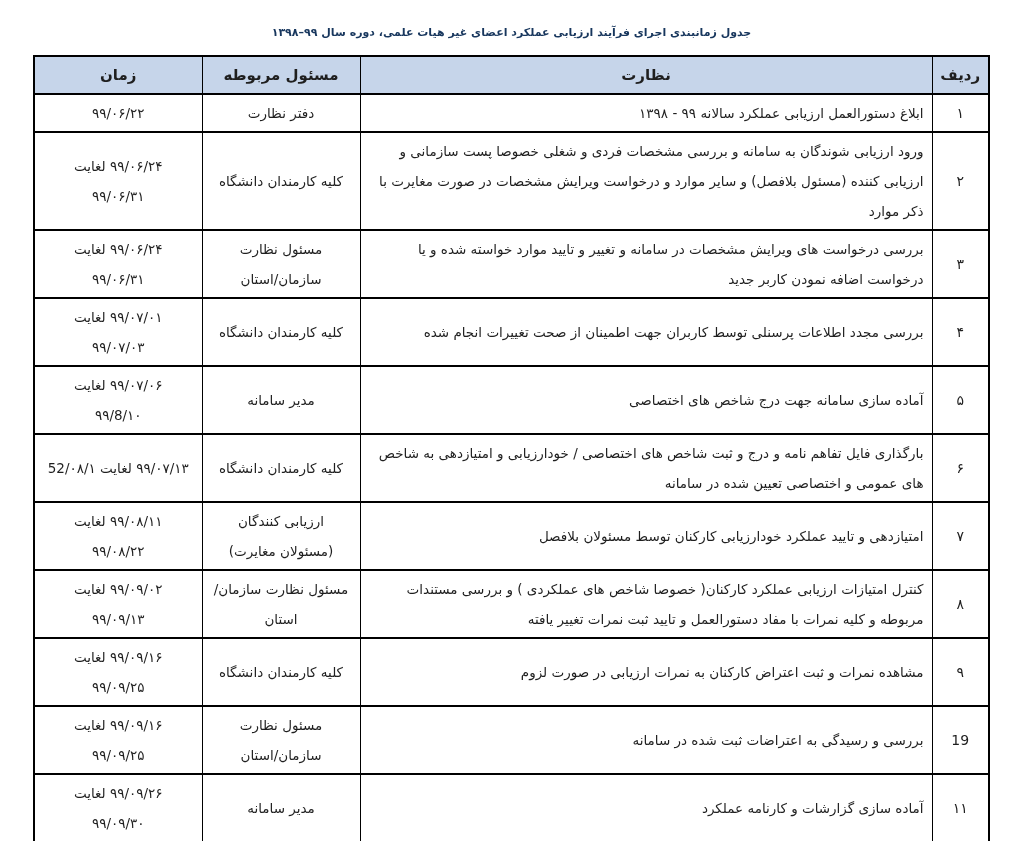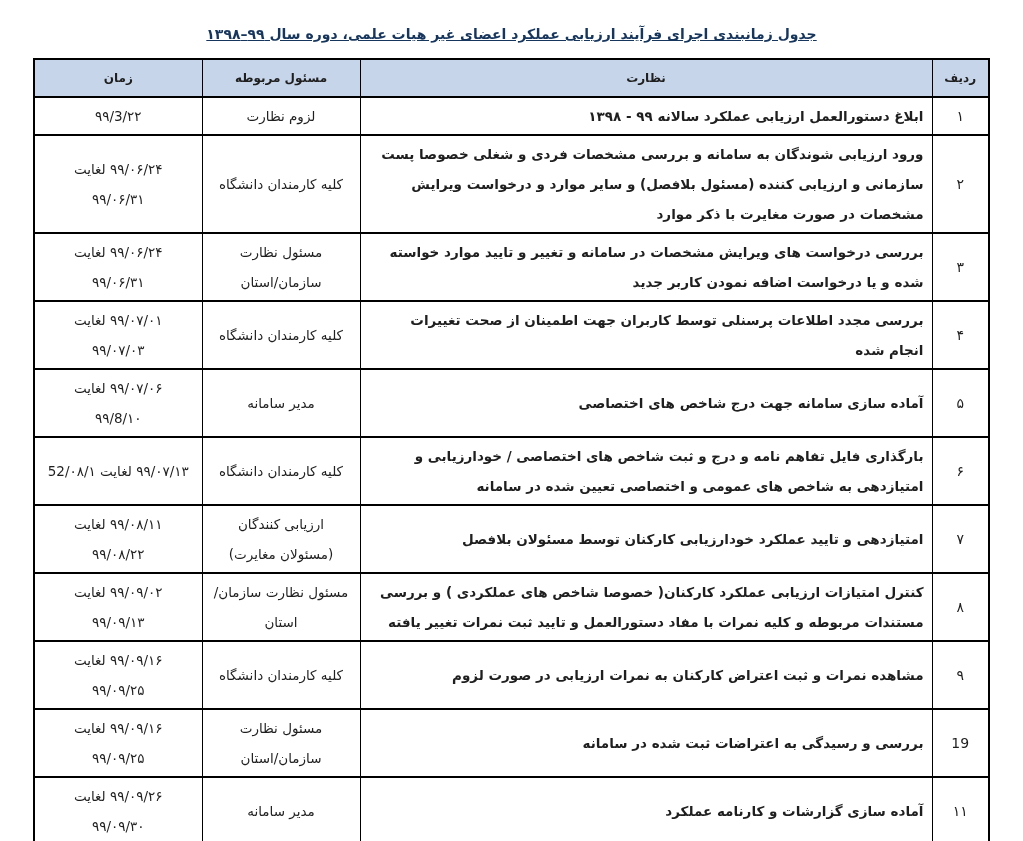--- a/index.html
+++ b/index.html
@@ -12,25 +12,24 @@
   html,body{width:1023px;height:841px;background:#ffffff;overflow:hidden;}
   body{
     font-family:"DejaVu Sans", sans-serif;
     direction:rtl;
     color:var(--text-color);
   }
   .doc{padding:24px 33px 0 33px;}
   .doc-title{
     text-align:center;
     color:var(--title-color);
-    font-size:14px;
+    font-size:11px;
     font-weight:bold;
     margin:2px 0 16px 0;
     letter-spacing:0;
-    text-decoration:underline;
   }
   .table-wrap{
     border-bottom:1px solid var(--border-color);
     padding-bottom:3px;
   }
   table{
     width:100%;
     border-collapse:collapse;
     border:2px solid var(--border-color);
     table-layout:fixed;
@@ -40,39 +39,38 @@
   col.col-activity{width:auto;}
   col.col-no{width:57px;}
   th,td{
     border:solid var(--border-color);
     border-width:2px 1px;
     vertical-align:middle;
   }
   thead th{
     background:var(--header-bg);
     height:38px;
-    font-size:12px;
+    font-size:15px;
     font-weight:bold;
     text-align:center;
   }
   td{
     font-size:13.5px;
     line-height:30px;
     padding:3px 6px;
     height:38px;
   }
   td.center{
     text-align:center;
     white-space:pre-line;
   }
   td.activity{
     text-align:right;
     padding-right:8px;
     padding-left:14px;
-    font-weight:bold;
   }
   td.no{
     text-align:center;
     font-size:14px;
   }
 </style>
 </head>
 <body>
 
 <div class="doc">
@@ -91,22 +89,22 @@
           <th>ردیف</th>
           <th>نظارت</th>
           <th>مسئول مربوطه</th>
           <th>زمان</th>
         </tr>
       </thead>
       <tbody>
         <tr>
           <td class="no">۱</td>
           <td class="activity">ابلاغ دستورالعمل ارزیابی عملکرد سالانه ۹۹ - ۱۳۹۸</td>
-          <td class="center">لزوم نظارت</td>
-          <td class="center">۹۹/3/۲۲</td>
+          <td class="center">دفتر نظارت</td>
+          <td class="center">۹۹/۰۶/۲۲</td>
         </tr>
         <tr>
           <td class="no">۲</td>
           <td class="activity">ورود ارزیابی شوندگان به سامانه و بررسی مشخصات فردی و شغلی خصوصا پست سازمانی و ارزیابی کننده (مسئول بلافصل) و سایر موارد و درخواست ویرایش مشخصات در صورت مغایرت با ذکر موارد</td>
           <td class="center">کلیه کارمندان دانشگاه</td>
           <td class="center">۹۹/۰۶/۲۴ لغایت
 ۹۹/۰۶/۳۱</td>
         </tr>
         <tr>
           <td class="no">۳</td>

